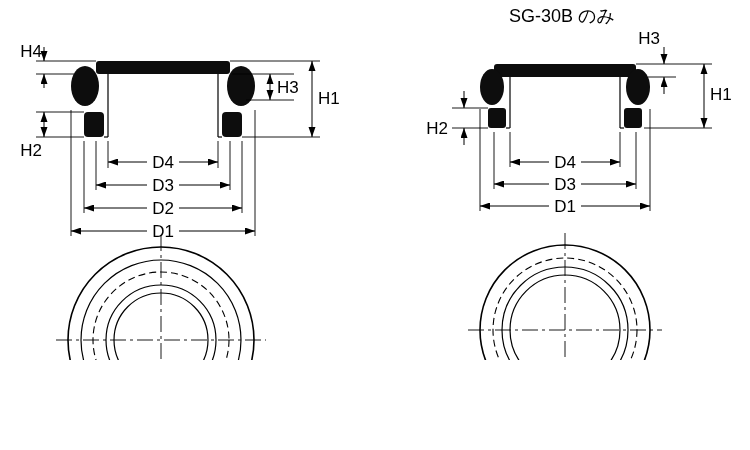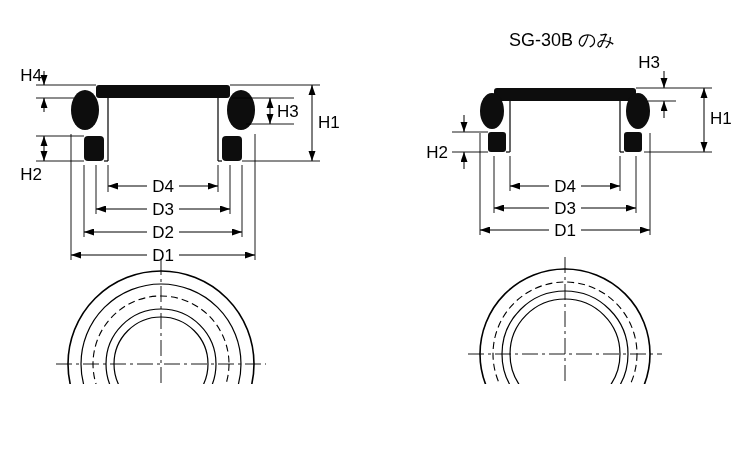--- a/index.html
+++ b/index.html
@@ -1,16 +1,16 @@
 <!DOCTYPE html>
 <html><head>
 <meta charset="utf-8">
 <style>
   html,body{margin:0;padding:0;background:#ffffff;}
-  #stage{width:750px;height:360px;position:relative;background:#ffffff;overflow:hidden;margin-top:24px;}
+  #stage{width:750px;height:360px;position:relative;background:#ffffff;overflow:hidden;}
   svg{display:block;}
   .outline{fill:#0d0d0d;stroke:none;}
   .stroke{stroke:#000;stroke-width:1.2;fill:none;}
   .dim{stroke:#000;stroke-width:1;fill:none;}
   .ext{stroke:#000;stroke-width:0.9;fill:none;}
   .circ{stroke:#000;stroke-width:1.2;fill:none;}
   .thick{stroke-width:1.6;}
   .dash{stroke:#000;stroke-width:1.1;fill:none;stroke-dasharray:7 4;}
   .cline{stroke:#000;stroke-width:0.9;fill:none;stroke-dasharray:16 4 3 4;}
   .lbl{font-family:"Liberation Sans",sans-serif;font-size:17px;fill:#000;}

